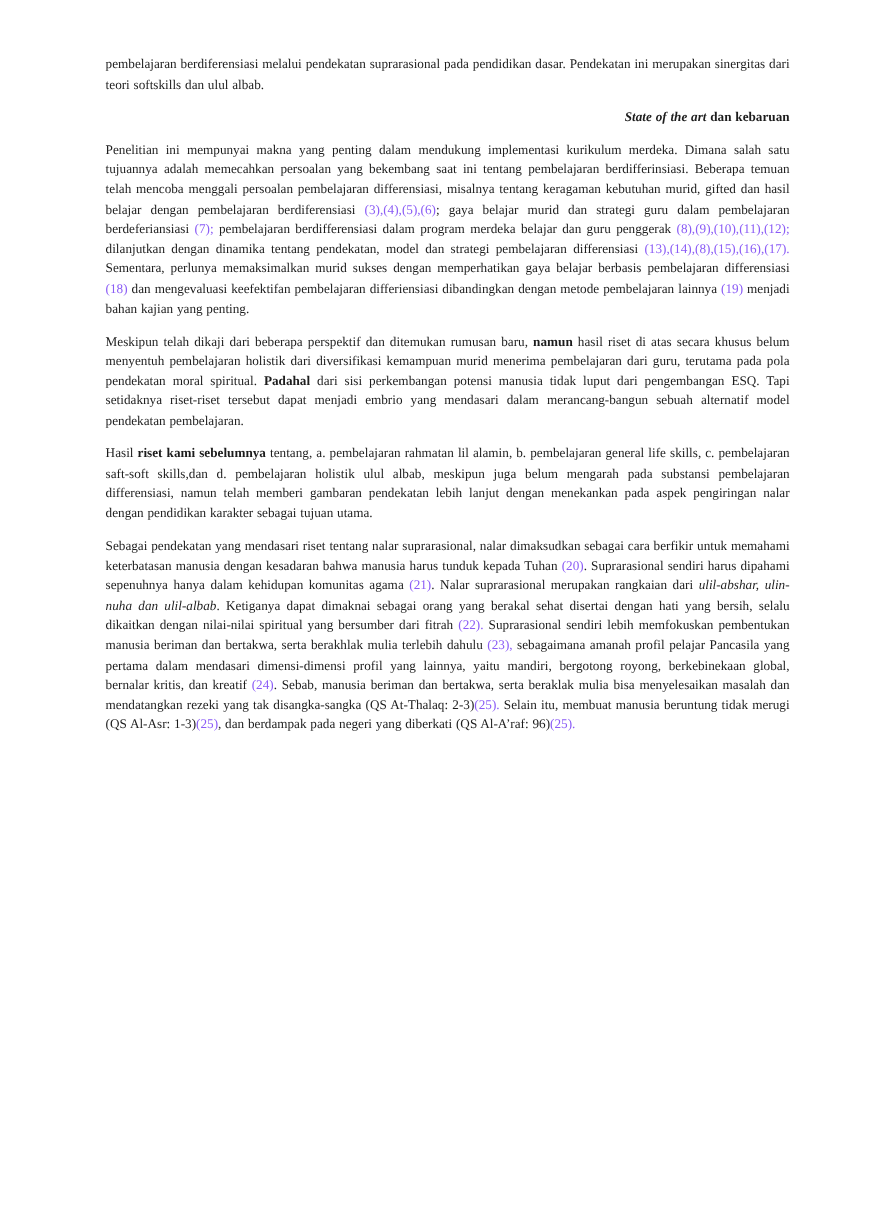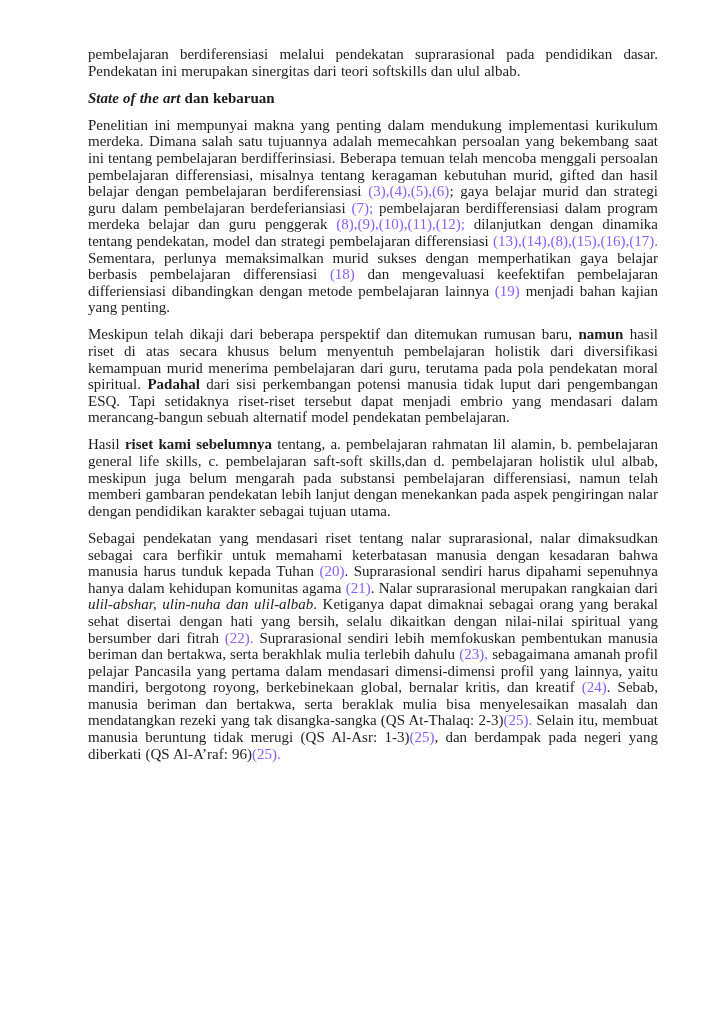--- a/index.html
+++ b/index.html
@@ -24,29 +24,29 @@
   }
   .content {
     position: absolute;
     left: 88px;
     top: 46px;
     width: 570px;
     color: #1d1d1d;
   }
   .content p,
   .content h3 {
-    font-size: 15px;
+    font-size: 11px;
     line-height: 16.6px;
     margin: 0 0 10.5px 0;
     text-align: justify;
     font-weight: normal;
     word-spacing: 0.4px;
   }
   .content h3 {
-    text-align: left;
+    text-align: right;
     font-weight: bold;
   }
   .run-normal { }
   .run-bold { font-weight: bold; }
   .run-italic { font-style: italic; }
   .run-bolditalic { font-weight: bold; font-style: italic; }
   .run-cite { color: #8b5cf6; }
 </style>
 </head>
 <body>

